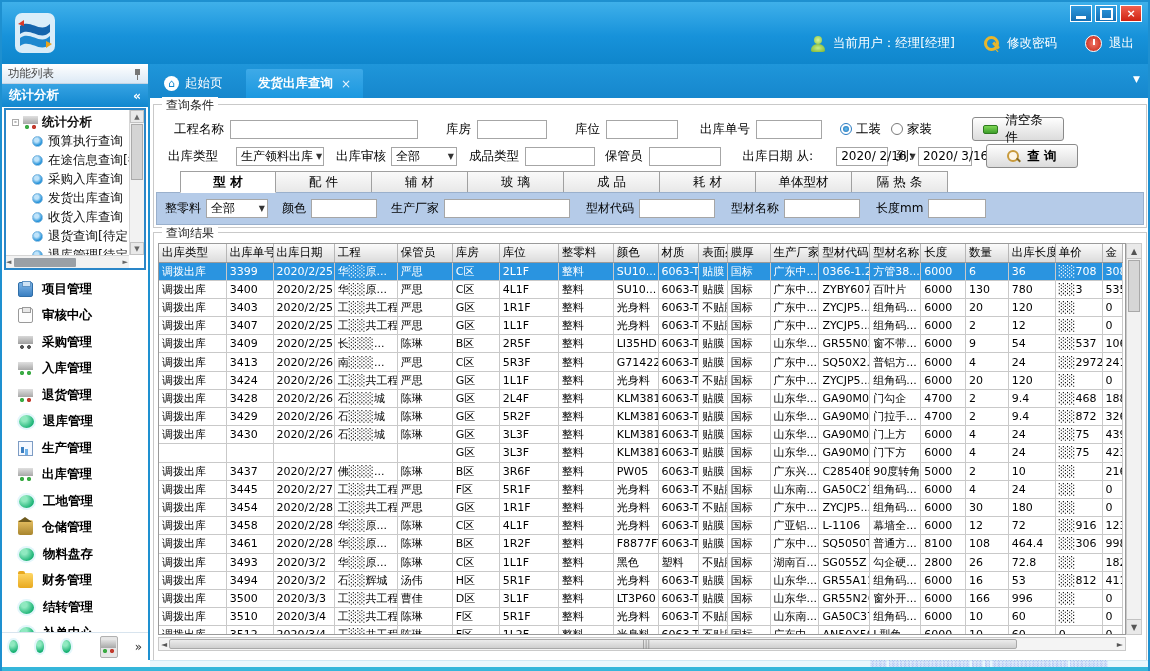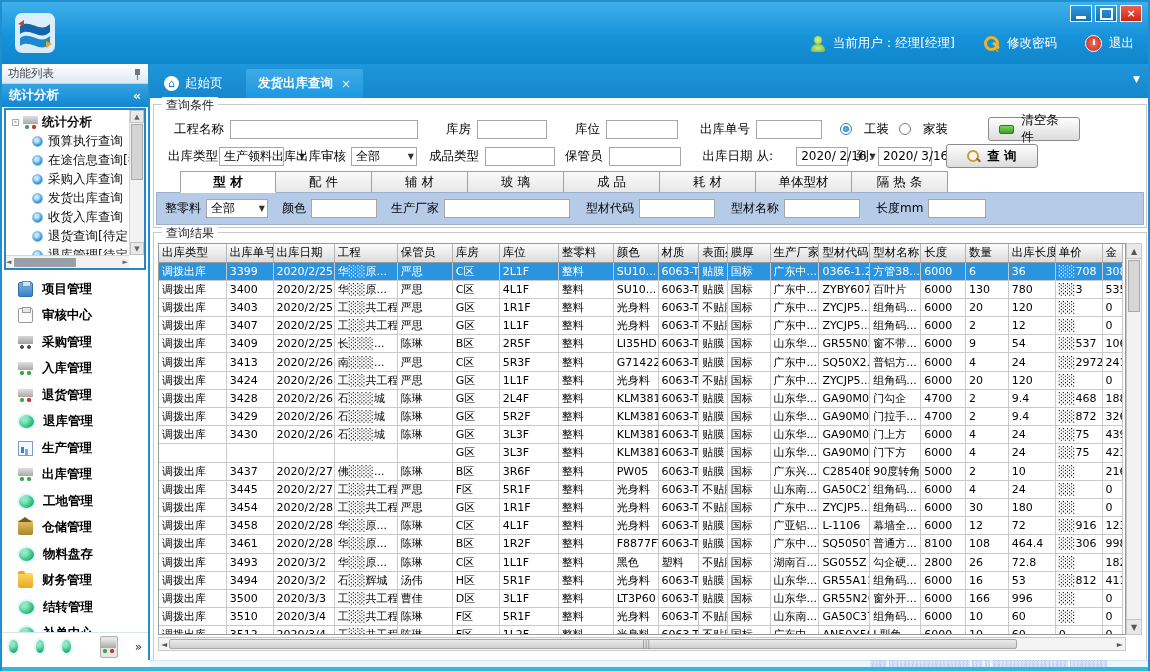--- a/index.html
+++ b/index.html
@@ -119,21 +119,21 @@
   .rbox { left:3px; top:168px; width:994px; height:430px; }
 
   .frow { position:absolute; left:0; right:0; display:flex; align-items:center; font-size:12.5px; color:#000; }
   .frow.r1 { top:12px; }
   .frow.r2 { top:39px; }
   .flabel { white-space:nowrap; }
   .tinput { height:19px; border:1px solid #a6a6a6; background:#fff; font-size:12px; padding:0 3px; }
   .combo { height:19px; border:1px solid #a6a6a6; background:#fff; font-size:12px; display:flex;
     align-items:center; justify-content:space-between; padding:0 2px 0 4px; cursor:pointer; white-space:nowrap; }
   .combo .dd { font-size:8px; color:#333; margin-left:3px; }
-  .radio { display:flex; align-items:center; gap:12px; cursor:pointer; }
+  .radio { display:flex; align-items:center; gap:4px; cursor:pointer; }
   .rdot { width:12px; height:12px; border-radius:50%; border:1px solid #7a7a7a; background:#fff; position:relative; }
   .rdot.on { border-color:#2b7cc2; }
   .rdot.on::after { content:""; position:absolute; left:2px; top:2px; width:6px; height:6px; border-radius:50%;
     background:radial-gradient(#6cc4f5,#1565ad); }
   .btn { height:24px; border:1px solid #8a8a8a; border-radius:3px; background:linear-gradient(#fefefe,#dcdcdc);
     display:flex; align-items:center; justify-content:center; gap:7px; font-size:12.5px; cursor:pointer; padding:0 10px; }
   .ic-eraser { width:16px; height:9px; background:linear-gradient(#7ed655,#3d9e2a); border:1px solid #2d7a1e; border-radius:2px; }
   .ic-mag { width:13px; height:13px; position:relative; }
   .ic-mag::before { content:""; position:absolute; left:0; top:0; width:8px; height:8px; border:2px solid #c89a3c;
     border-radius:50%; background:#fdf6e8; }
@@ -366,21 +366,21 @@
           <span>家装</span>
         </span>
         <span class="btn" style="margin-left:40px;width:92px">
           <span class="ic-eraser"></span>
           <span>清空条件</span>
         </span>
       </div>
 
       <div class="frow r2">
         <span class="flabel" style="margin-left:14px">出库类型</span>
-        <span class="combo" style="width:65px;margin-left:1px">
+        <span class="combo" style="width:88px;margin-left:18px">
           <span>生产领料出库</span>
             <span class="dd">▼</span>
         </span>
         <span class="flabel" style="margin-left:12px">出库审核</span>
         <span class="combo" style="width:66px;margin-left:5px">
           <span>全部</span>
             <span class="dd">▼</span>
         </span>
         <span class="flabel" style="margin-left:12px">成品类型</span>
         <input class="tinput" style="width: 70px; margin-left: 6px;" value="">

